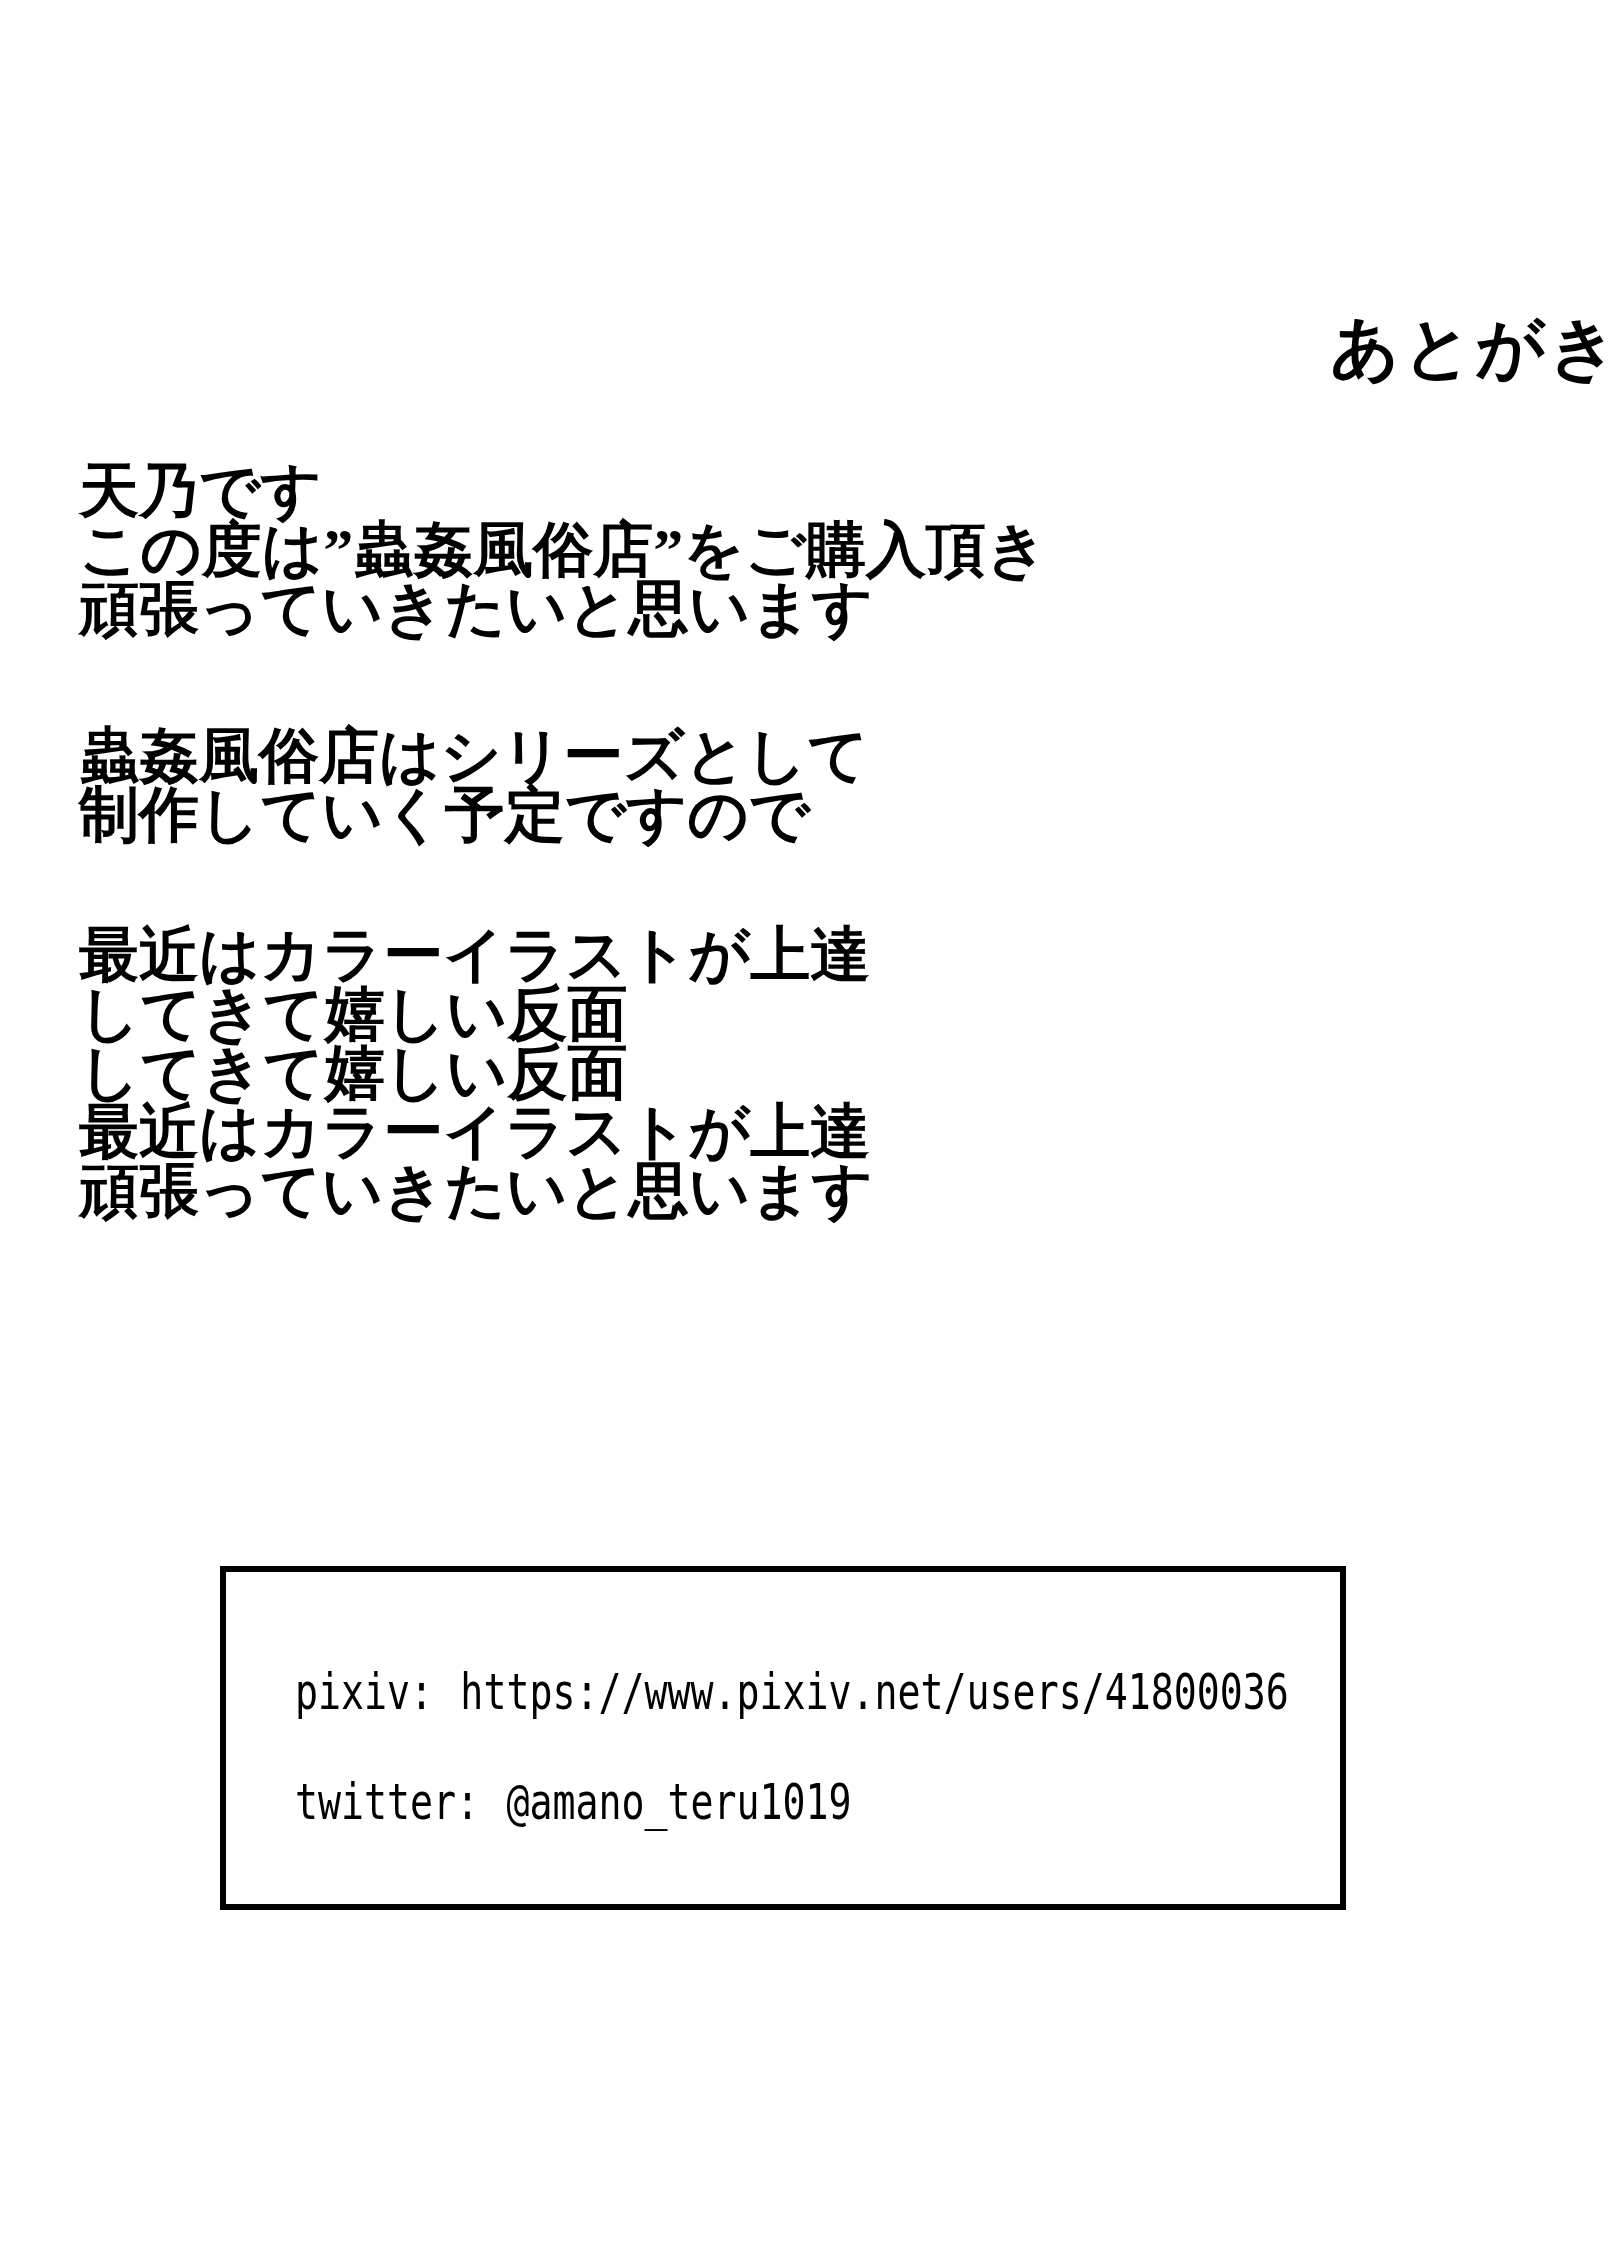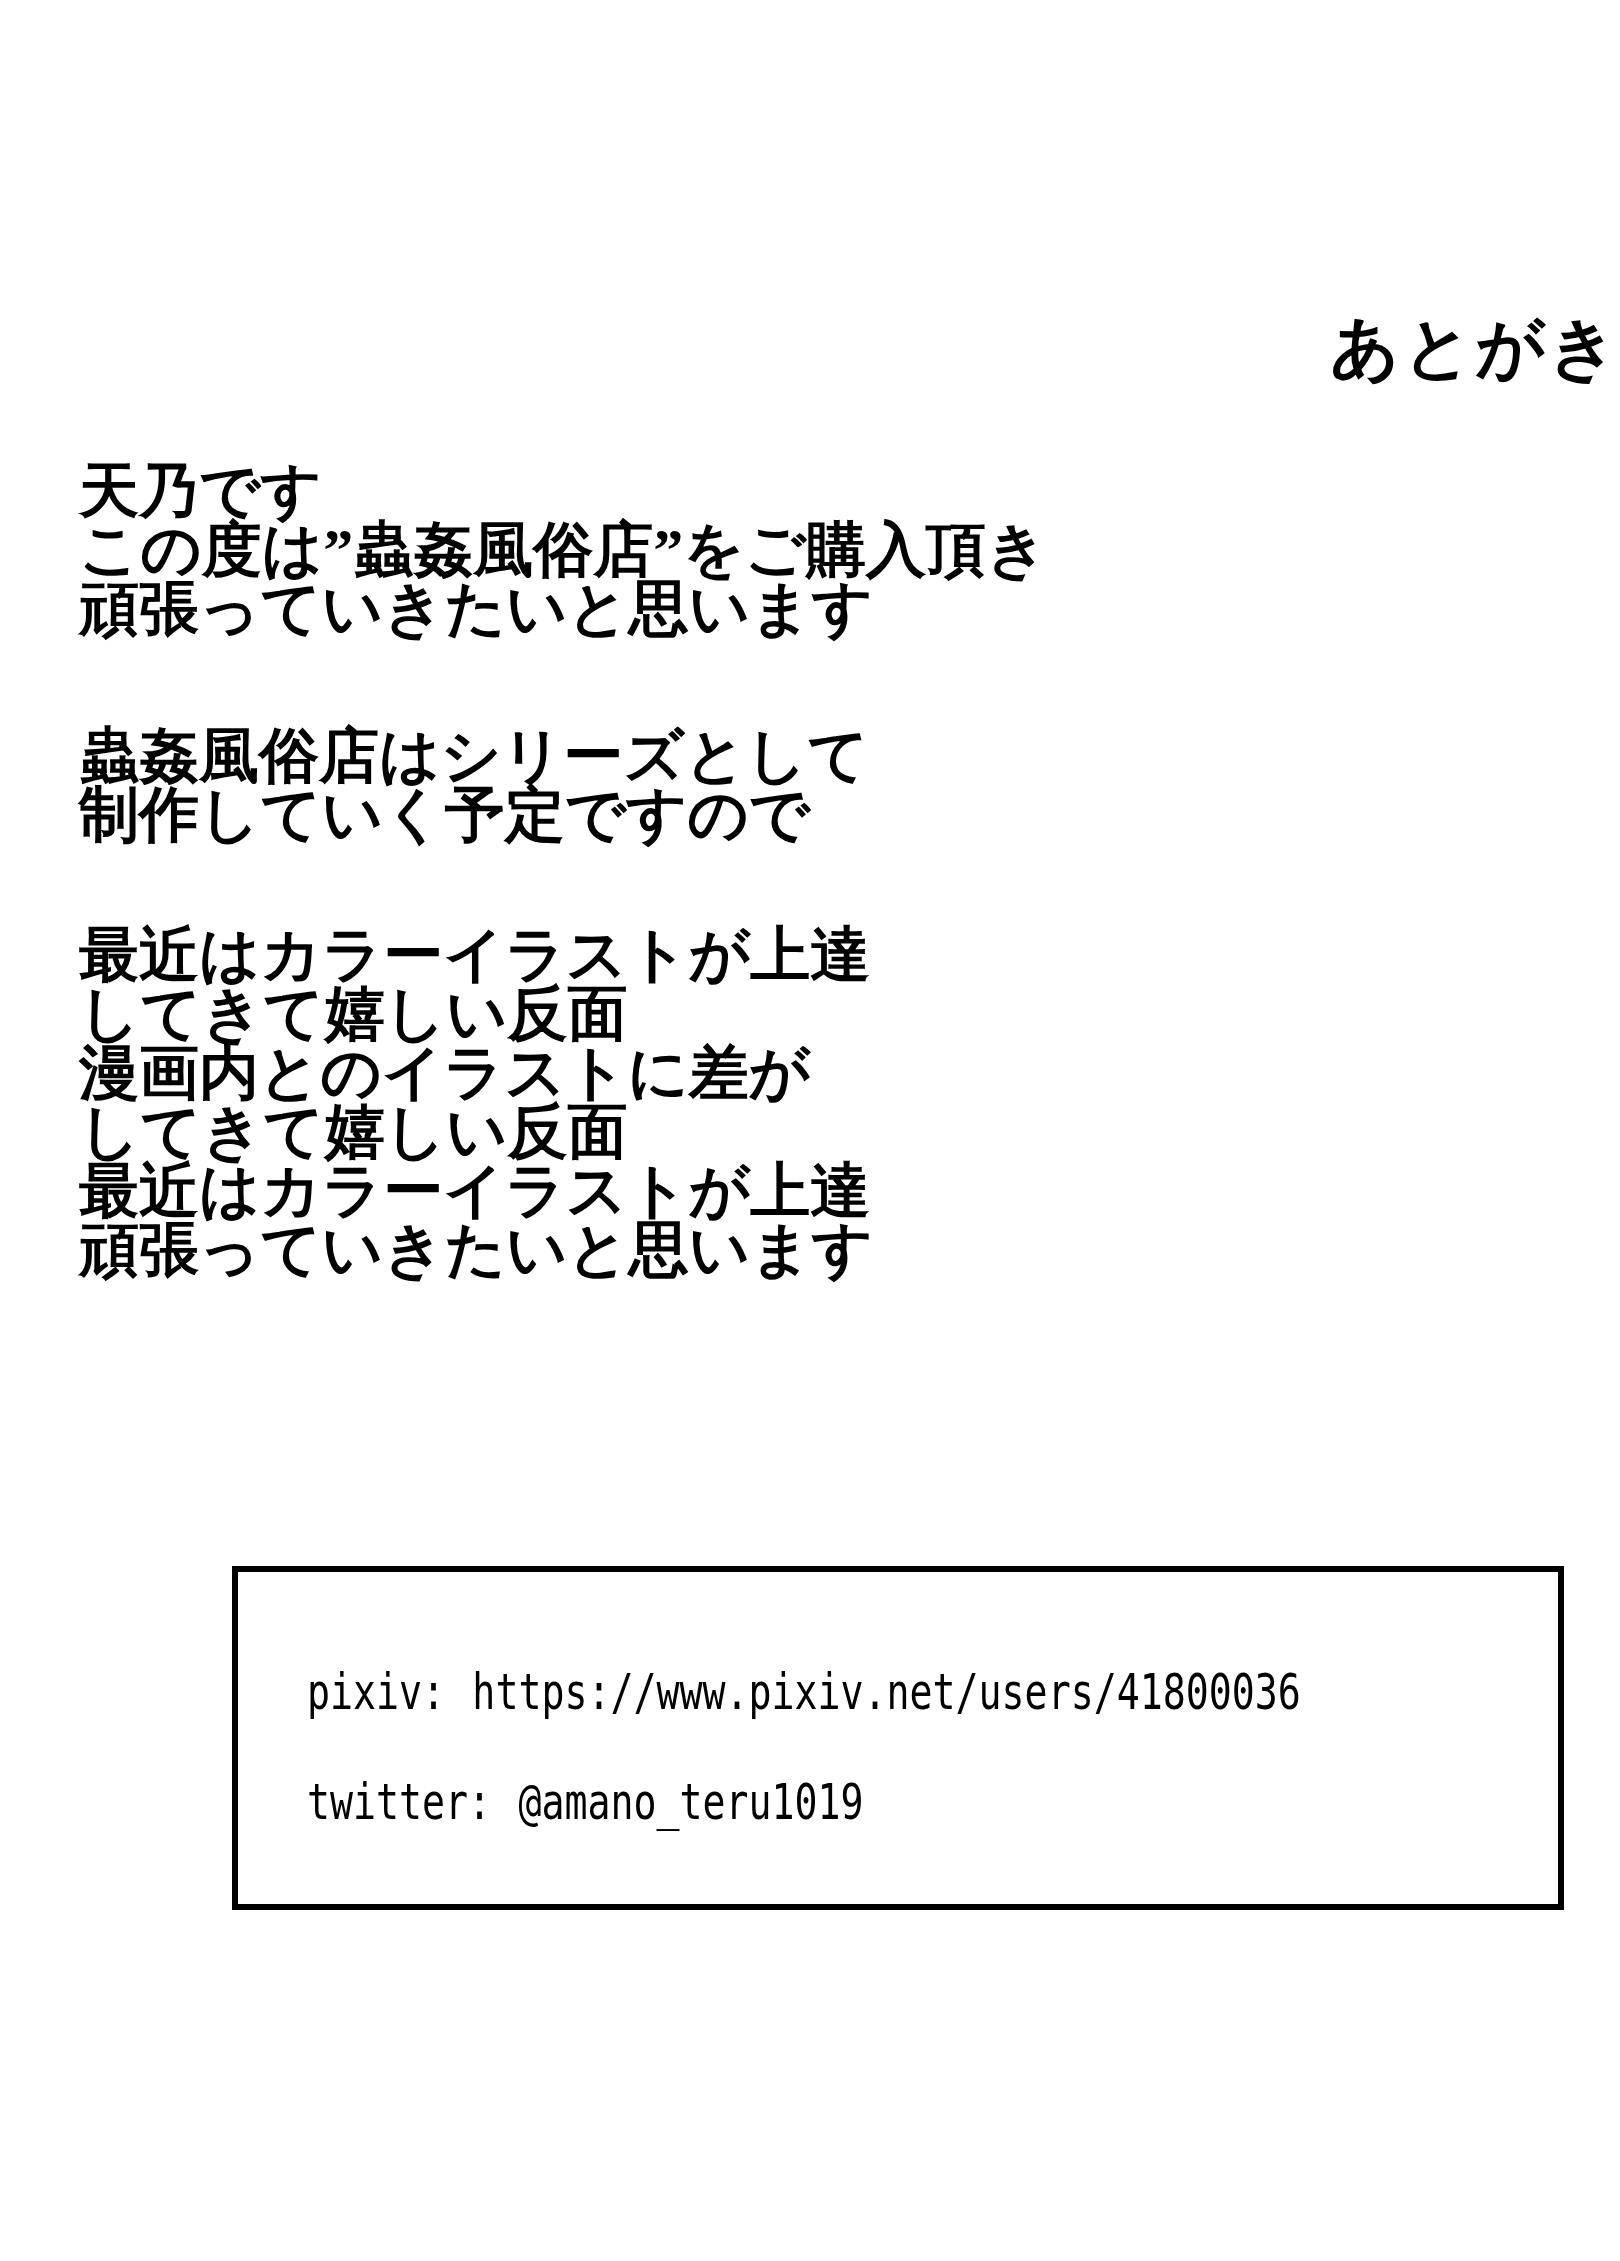--- a/index.html
+++ b/index.html
@@ -38,22 +38,22 @@
     line-height: 59px;
     font-weight: bold;
   }
   .body-text p { margin: 0; padding: 0; }
   .para-2 { margin-top: 88px !important; }
   .para-3 { margin-top: 81px !important; }
   .line { display: block; white-space: nowrap; }
   .contact-box {
     position: absolute;
     top: 1566px;
-    left: 232px;
-    width: 1332px;
+    left: 220px;
+    width: 1126px;
     height: 344px;
     border: 6.3px solid #000000;
     box-sizing: border-box;
   }
   .contact-line {
     position: absolute;
     left: 69px;
     white-space: nowrap;
     font-family: "DejaVu Sans Mono", "Liberation Mono", monospace;
     font-size: 49px;
@@ -79,21 +79,20 @@
       <span class="line">この度は”蟲姦風俗店”をご購入頂き</span>
       <span class="line">頑張っていきたいと思います</span>
     </p>
     <p class="para-2">
       <span class="line">蟲姦風俗店はシリーズとして</span>
       <span class="line">制作していく予定ですので</span>
     </p>
     <p class="para-3">
       <span class="line">最近はカラーイラストが上達</span>
       <span class="line">してきて嬉しい反面</span>
-      <span class="line">漫画内とのイラストに差が</span>
       <span class="line">してきて嬉しい反面</span>
       <span class="line">最近はカラーイラストが上達</span>
       <span class="line">頑張っていきたいと思います</span>
     </p>
   </div>
 
   <div class="contact-box">
     <div class="contact-line pixiv">
       <span class="label">pixiv:</span><span>https://www.pixiv.net/users/41800036</span>
     </div>

